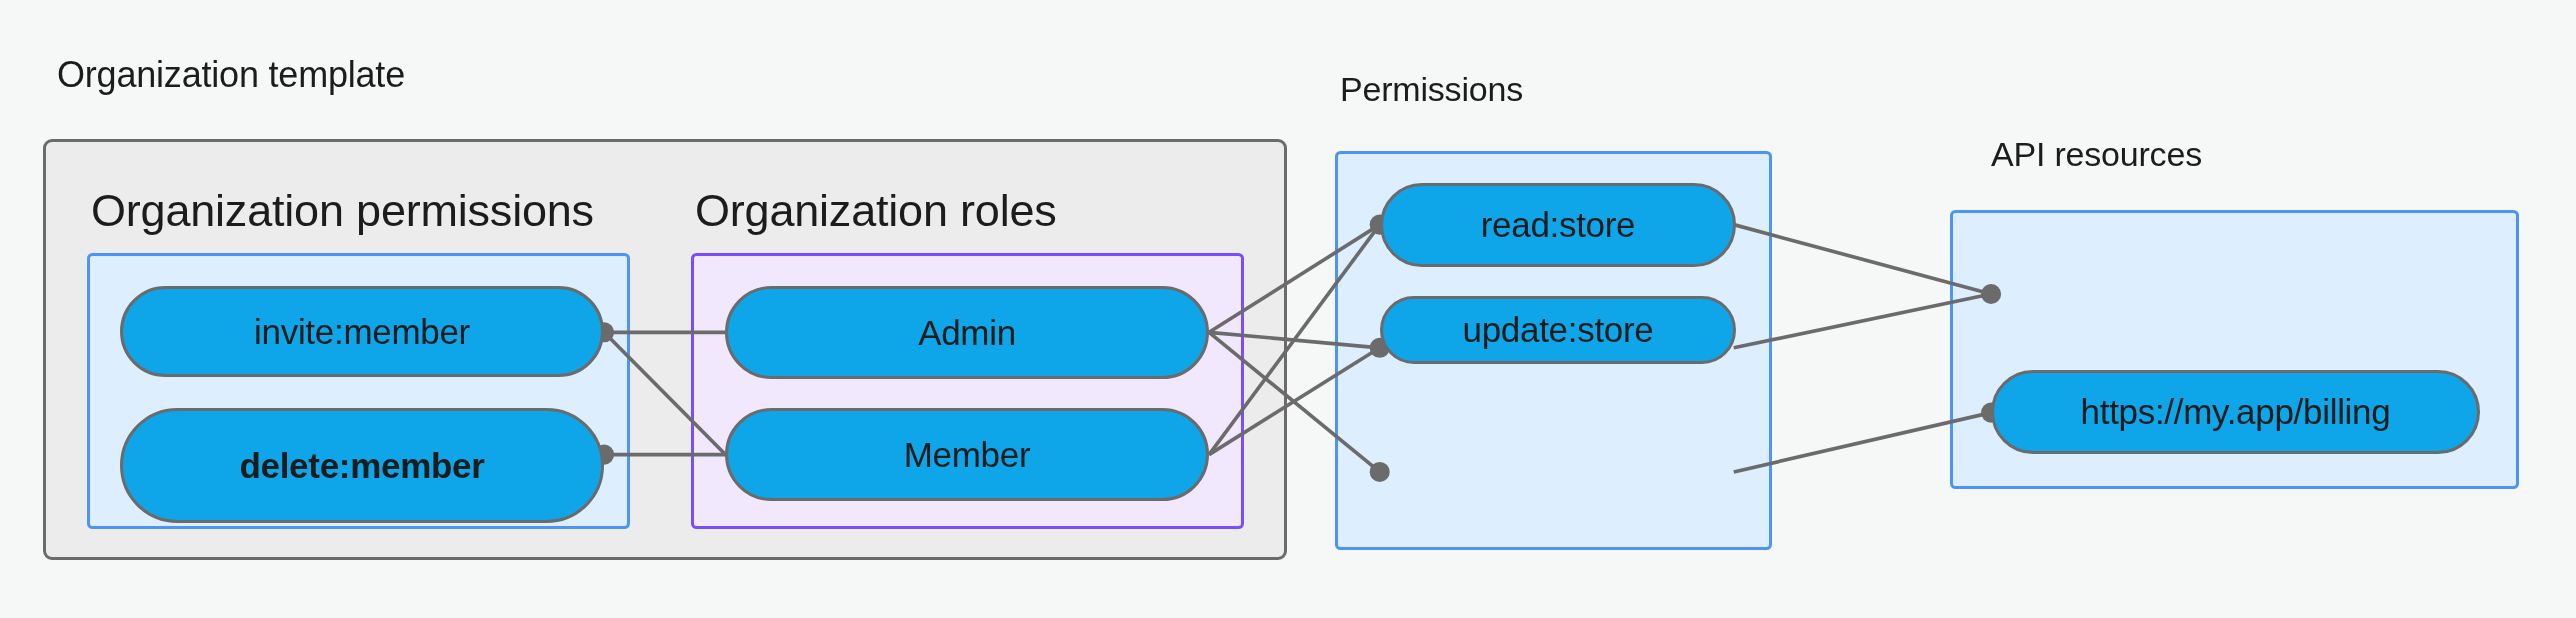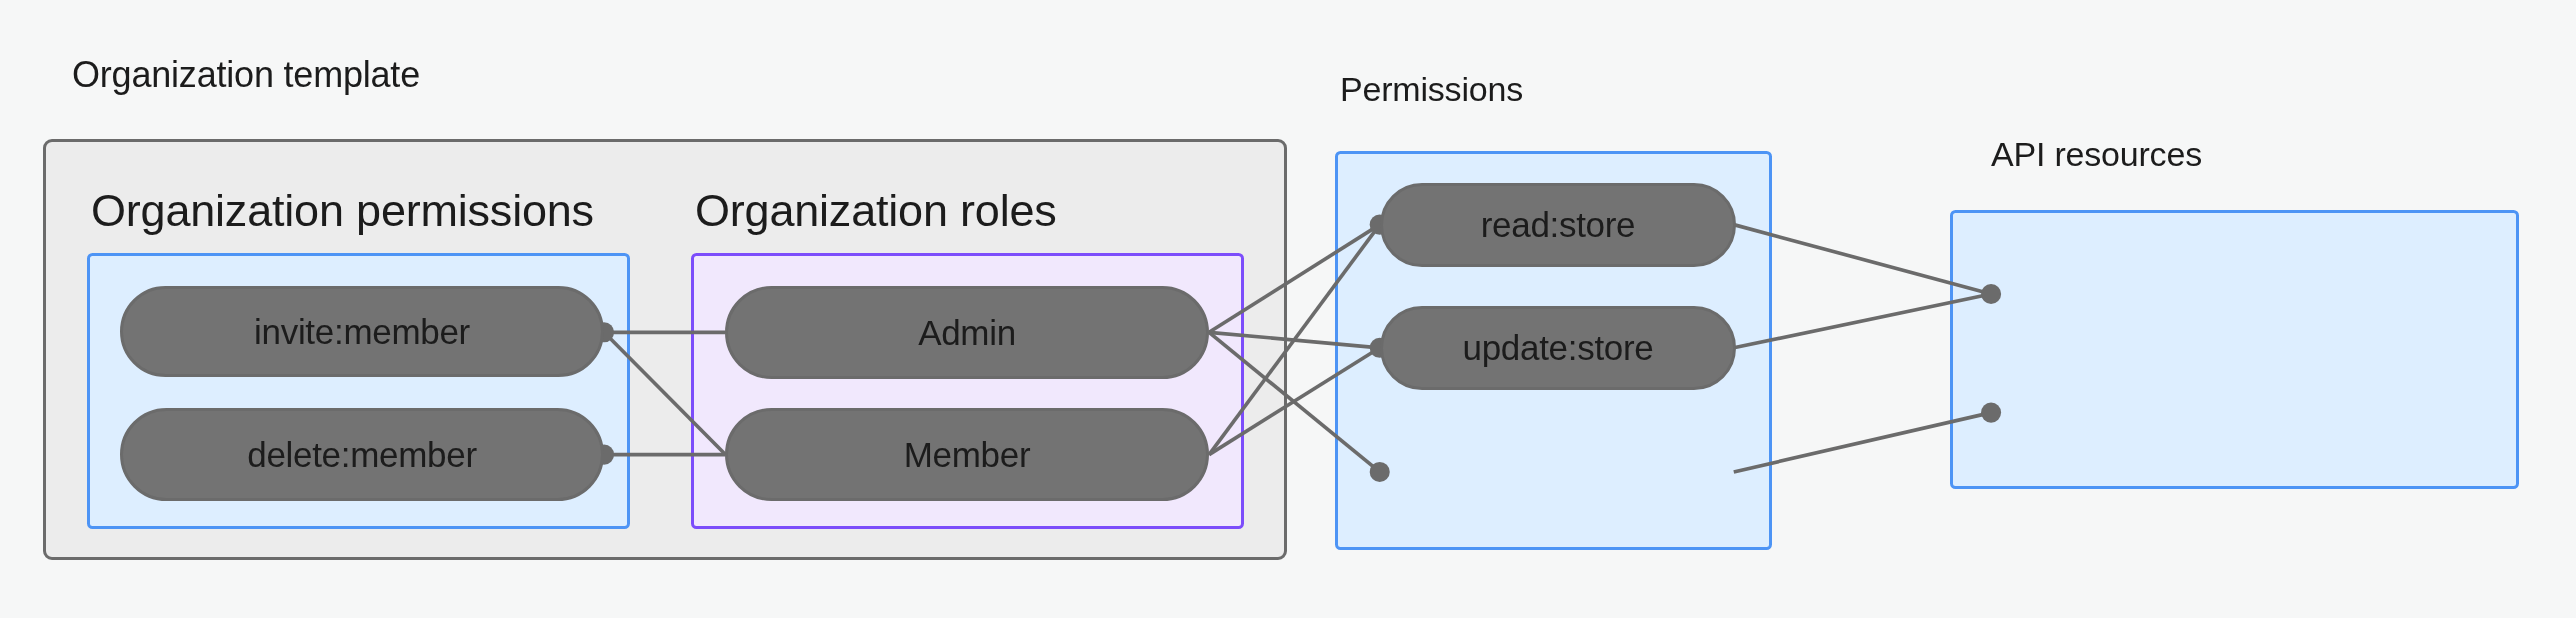--- a/index.html
+++ b/index.html
@@ -39,29 +39,29 @@
     border-radius: 5.5px;
   }
   
   .label {
     position: absolute;
     color: #1c1c1c;
     white-space: nowrap;
     line-height: 1;
     letter-spacing: -0.2px;
   }
-  .label-outer { font-size: 36px; margin-left: 15px; }
+  .label-outer { font-size: 36px; }
   .label-inner { font-size: 45px; }
   .label-section { font-size: 34px; }
 
   
   .pill {
     position: absolute;
     box-sizing: border-box;
-    background: #737373;
+    background: #0ea5e9;
     border: 3.7px solid #6b6b6b;
     border-radius: 912px;
     display: flex;
     align-items: center;
     justify-content: center;
     color: #1c1c1c;
     font-size: 35px;
     white-space: nowrap;
     letter-spacing: -0.3px;
     z-index: 3;
@@ -112,39 +112,40 @@
   <div class="label label-outer" style="left:57px; top:57px;">Organization template</div>
 
   <div class="grp grp-outer" style="left:43px; top:139px; width:1244px; height:421px;"></div>
 
   <div class="label label-inner" style="left:91px; top:188px;">Organization permissions</div>
 
   <div class="grp grp-blue" style="left:87px; top:253px; width:543px; height:276px;"></div>
 
   <div class="pill" style="left:120px; top:286px; width:484px; height:91px;">invite:member</div>
 
-  <div class="pill" style="left:120px; top:408px; width:484px; height:93px;">delete:member</div>
+  <div class="pill" style="left:120px; top:408px; width:484px; height:115px;font-weight:bold;">delete:member</div>
 
   <div class="label label-inner" style="left:695px; top:188px;">Organization roles</div>
 
   <div class="grp grp-purple" style="left:691px; top:253px; width:553px; height:276px;"></div>
 
   <div class="pill" style="left:725px; top:408px; width:484px; height:93px;">Member</div>
 
   <div class="pill" style="left:725px; top:286px; width:484px; height:93px;">Admin</div>
 
   <div class="label label-section" style="left:1340px; top:72px;">Permissions</div>
 
   <div class="grp grp-blue" style="left:1335px; top:151px; width:437px; height:399px;"></div>
 
   <div class="pill" style="left:1380px; top:183px; width:356px; height:84px;">read:store</div>
 
-  <div class="pill" style="left:1380px; top:306px; width:356px; height:84px;">update:store</div>
+  <div class="pill" style="left:1380px; top:296px; width:356px; height:68px;">update:store</div>
 
 
   <div class="label label-section" style="left:1955px; top:137px;margin-left:36px;">API resources</div>
 
   <div class="grp grp-blue" style="left:1950px; top:210px; width:569px; height:279px;"></div>
 
 
+  <div class="pill" style="left:1991px; top:370px; width:489px; height:84px;">https://my.app/billing</div>
 
 </div>
 
 
 </body></html>

